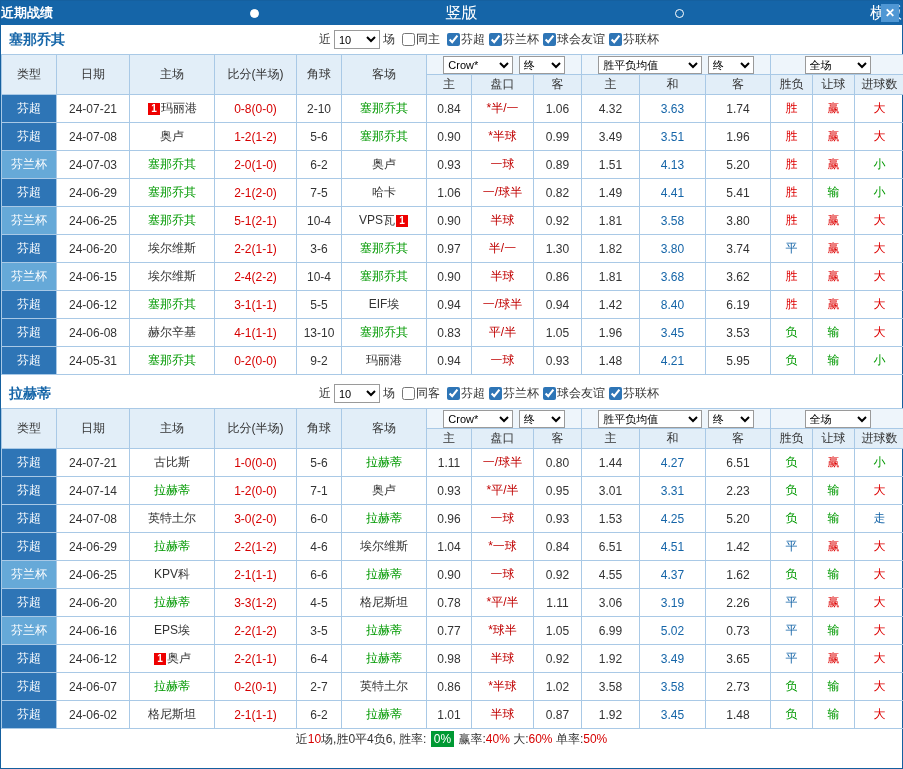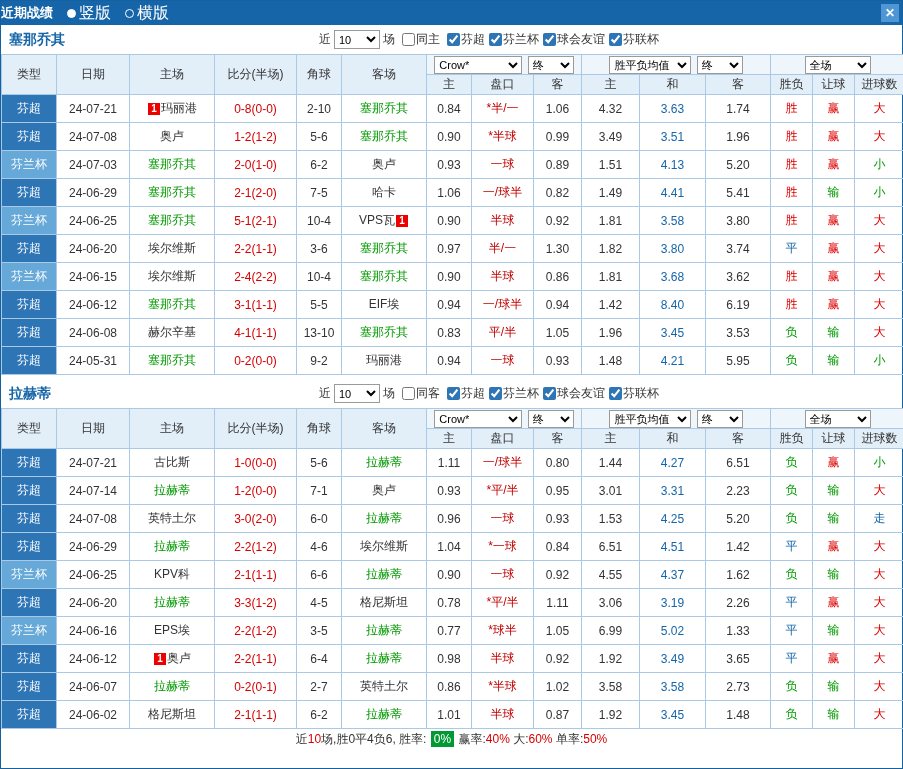--- a/index.html
+++ b/index.html
@@ -1,40 +1,40 @@
 <!DOCTYPE html>
 <html><head>
 <meta charset="utf-8">
 <style>
   *{box-sizing:border-box;margin:0;padding:0}
   html,body{width:903px;height:769px;overflow:hidden;background:#fff;
     font-family:"Liberation Sans",sans-serif}
   .window{width:903px;height:769px;border:1px solid #15609f;background:#fff}
   .titlebar{height:24px;background:#1565a8;position:relative;display:flex;
-    align-items:center;justify-content:flex-start;color:#fff}
+    align-items:center;justify-content:space-between;color:#fff}
   .title{font-weight:bold;font-size:13px}
   .radio{display:inline-block;width:9px;height:9px;border:1px solid #fff;border-radius:50%;
     margin-left:14px;margin-right:3px;vertical-align:-1px;cursor:pointer}
   .radio.checked{background:#fff}
   .radio-label{font-size:16px;cursor:pointer}
   .close-btn{position:absolute;right:3px;top:3px;width:18px;height:18px;background:#4f97d4;
     color:#fff;text-align:center;line-height:18px;font-size:12px;font-weight:bold;cursor:pointer}
   .filter-row{height:29px;display:flex;align-items:center;background:#fff}
   .team-name{color:#1565a8;font-weight:bold;font-size:14px;margin-left:8px;width:310px;flex:none}
   .filters{display:flex;align-items:center;font-size:12px;color:#333;gap:3px;white-space:nowrap}
   select{border:1px solid #9a9a9a;background:#fff;font-family:inherit}
   .filters select{font-size:11px;height:19px;width:46px}
   .chk{display:inline-flex;align-items:center;cursor:pointer}
   .chk input{width:13px;height:13px;margin:0 1px 0 4px;accent-color:#2e75b6}
   table{width:100%;border-collapse:collapse;table-layout:fixed;font-size:12px;text-align:center}
   th,td{border:1px solid #a9c9e6;white-space:nowrap;overflow:hidden;padding:0}
   th{background:#e2eef8;font-weight:normal;color:#333;height:20px}
   th.ctrl{background:#eef5fb}
   th select{font-size:11px;height:18px;margin:0 1px}
-  .sel-book{width:88px}.sel-final{width:46px}.sel-avg{width:82px}.sel-full{width:66px}
+  .sel-book{width:70px}.sel-final{width:46px}.sel-avg{width:104px}.sel-full{width:66px}
   td{height:28px;color:#333}
   td.type{color:#fff}
   td.score{color:#d60000}
   td.handicap{color:#c00000}
   td.avg-draw{color:#1565a8}
   .team-self{color:#009900}
   .badge{display:inline-block;background:#ee0000;color:#fff;width:12px;height:12px;
     line-height:12px;font-size:10px;text-align:center;margin:0 1px;font-weight:bold}
   .summary{height:21px;line-height:21px;text-align:center;font-size:12px;color:#333}
   .seg-num{color:#d60000}
@@ -493,21 +493,21 @@
             <td>24-06-16</td>
             <td><span>EPS埃</span></td>
             <td class="score">2-2(1-2)</td>
             <td>3-5</td>
             <td><span class="team-self">拉赫蒂</span></td>
             <td>0.77</td>
             <td class="handicap">*球半</td>
             <td>1.05</td>
             <td>6.99</td>
             <td class="avg-draw">5.02</td>
-            <td>1.33</td>
+            <td>0.73</td>
             <td style="color: rgb(21, 101, 168);">平</td>
             <td style="color: rgb(0, 153, 0);">输</td>
             <td style="color: rgb(221, 0, 0);">大</td>
           </tr>
           <tr>
             <td class="type" style="background: rgb(46, 117, 182);">芬超</td>
             <td>24-06-12</td>
             <td><span class="badge">1</span><span>奥卢</span></td>
             <td class="score">2-2(1-1)</td>
             <td>6-4</td>

